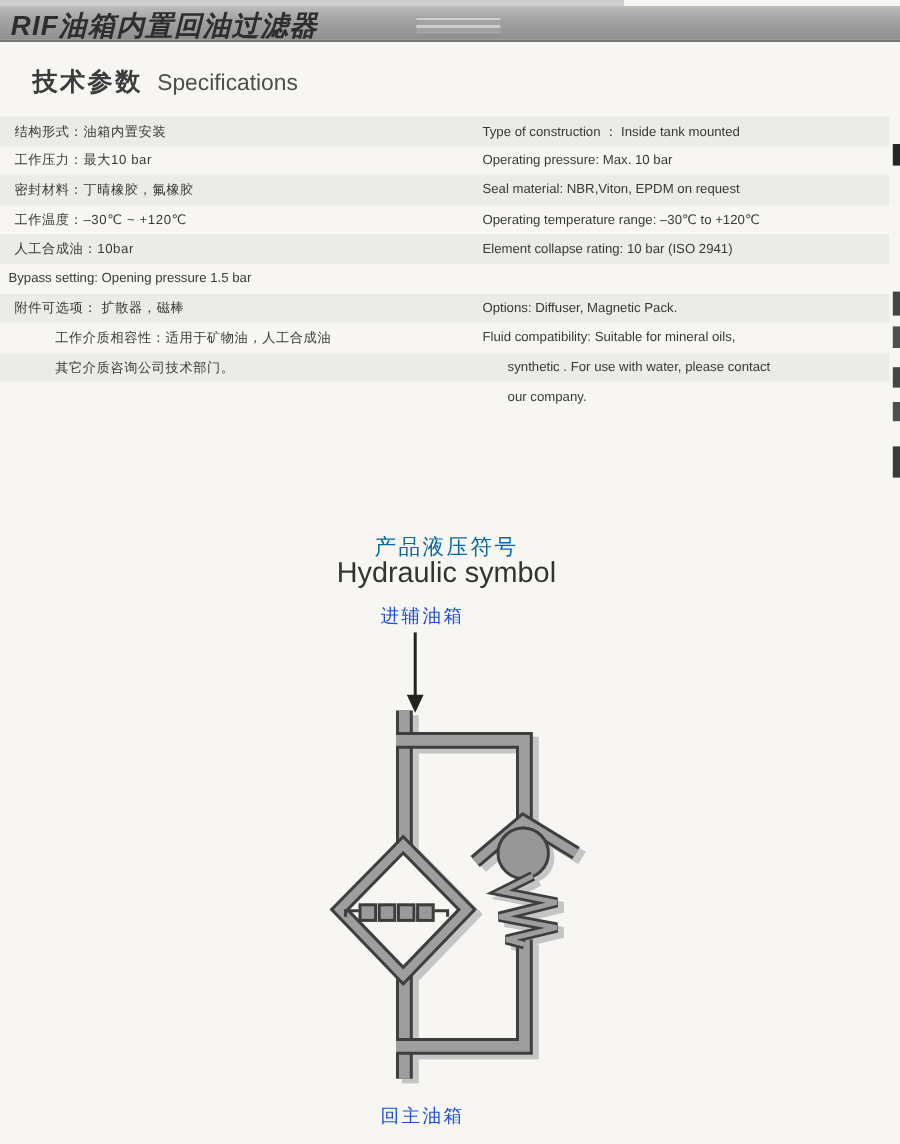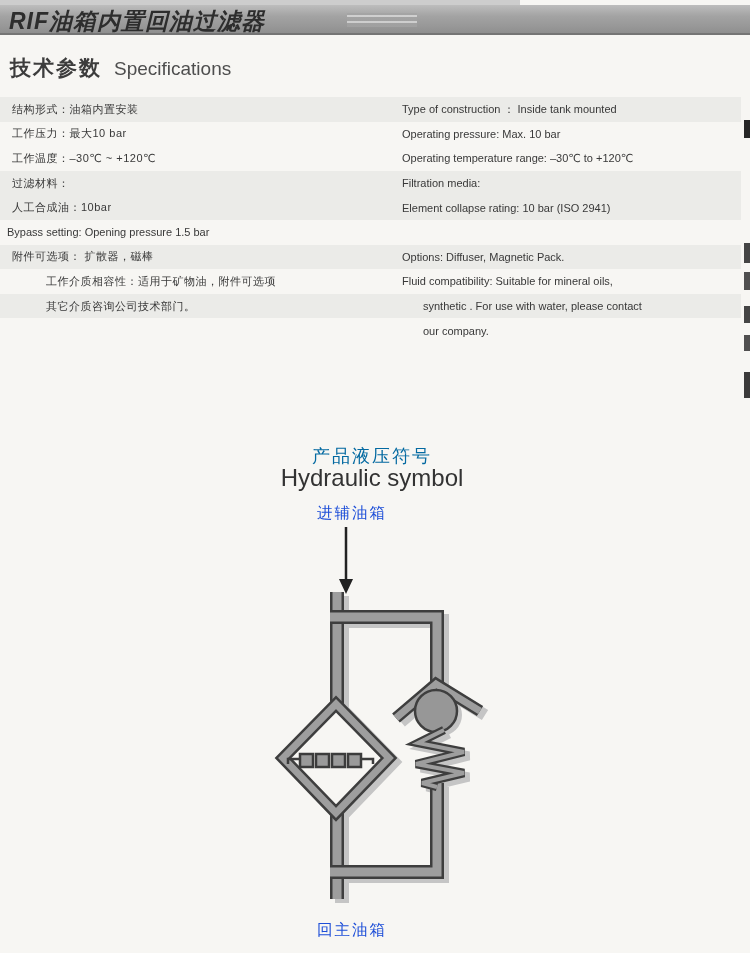--- a/index.html
+++ b/index.html
@@ -25,21 +25,21 @@
     font-size:23px;font-weight:bold;font-style:italic;
     letter-spacing:1px;color:#2d2d2d;white-space:nowrap;
   }
   .bar-streaks{
     position:absolute;left:347px;top:8px;width:70px;height:14px;
     background:repeating-linear-gradient(#a3a3a3 0 2px,#dedede 2px 4px,#a3a3a3 4px 6px);
     opacity:.75;
   }
 
   
-  .heading{position:absolute;left:10px;top:54px;white-space:nowrap;}
+  .heading{position:absolute;left:27px;top:54px;white-space:nowrap;}
   .heading .zh{font-size:21px;font-weight:bold;color:#3c3c3c;letter-spacing:2px;}
   .heading .en{font-size:19px;color:#4e4e4e;margin-left:12px;}
 
   
   .specs{position:absolute;left:0;top:97px;width:741px;}
   .row{display:flex;height:24.6px;align-items:center;}
   .row.stripe{background:#ebebe8;}
   .cell{font-size:11px;color:#383838;white-space:nowrap;overflow:hidden;}
   .cell.zh{width:395px;padding-left:12px;box-sizing:border-box;letter-spacing:.5px;}
   .cell.en{flex:1;padding-left:7px;}
@@ -76,41 +76,41 @@
 
   <div class="specs">
     <div class="row stripe">
       <div class="cell zh">结构形式：油箱内置安装</div>
       <div class="cell en">Type of construction ： Inside tank mounted</div>
     </div>
     <div class="row">
       <div class="cell zh">工作压力：最大10 bar</div>
       <div class="cell en">Operating pressure: Max. 10 bar</div>
     </div>
+    <div class="row stripe">
+      <div class="cell zh">密封材料：丁晴橡胶，氟橡胶</div>
+      <div class="cell en">Seal material: NBR,Viton, EPDM on request</div>
+    </div>
     <div class="row">
       <div class="cell zh">工作温度：–30℃ ~ +120℃</div>
       <div class="cell en">Operating temperature range: –30℃ to +120℃</div>
-    </div>
-    <div class="row stripe">
-      <div class="cell zh">过滤材料：</div>
-      <div class="cell en">Filtration media:</div>
     </div>
     <div class="row stripe">
       <div class="cell zh">人工合成油：10bar</div>
       <div class="cell en">Element collapse rating: 10 bar (ISO 2941)</div>
     </div>
     <div class="row">
       <div class="cell en">Bypass setting: Opening pressure 1.5 bar</div>
     </div>
     <div class="row stripe">
       <div class="cell zh">附件可选项： 扩散器，磁棒</div>
       <div class="cell en">Options: Diffuser, Magnetic Pack.</div>
     </div>
     <div class="row">
-      <div class="cell zh ind">工作介质相容性：适用于矿物油，附件可选项</div>
+      <div class="cell zh ind">工作介质相容性：适用于矿物油，人工合成油</div>
       <div class="cell en">Fluid compatibility: Suitable for mineral oils,</div>
     </div>
     <div class="row stripe">
       <div class="cell zh ind">其它介质咨询公司技术部门。</div>
       <div class="cell en ind">synthetic . For use with water, please contact</div>
     </div>
     <div class="row">
       <div class="cell zh"></div>
       <div class="cell en ind">our company.</div>
     </div>

